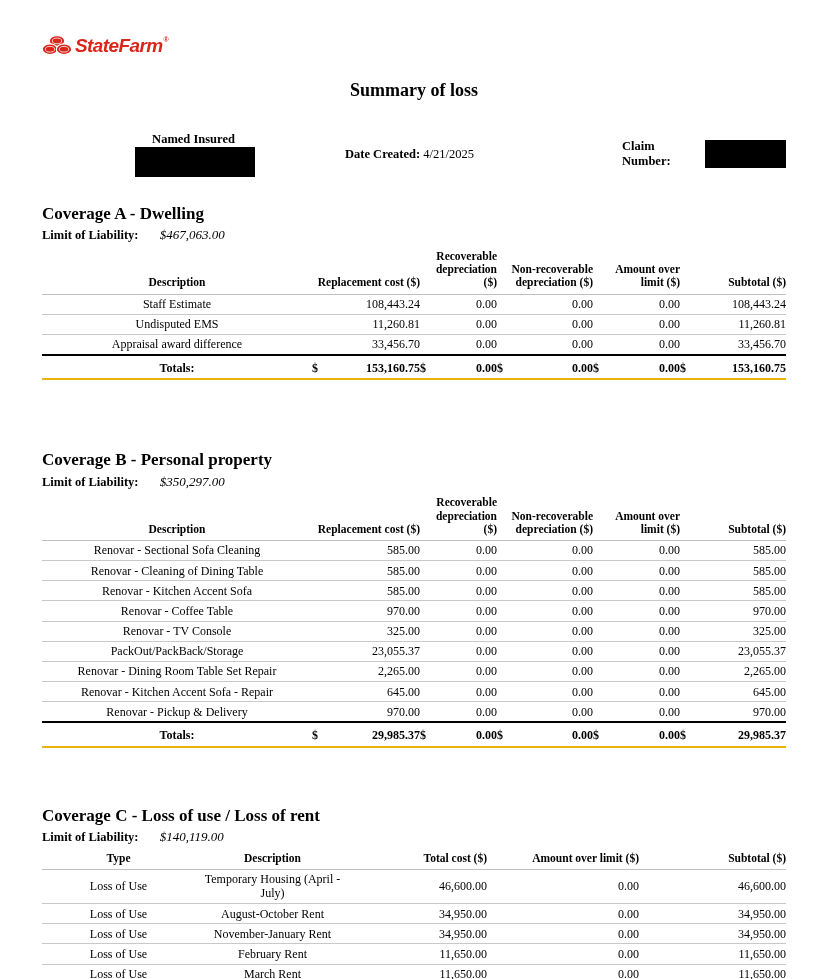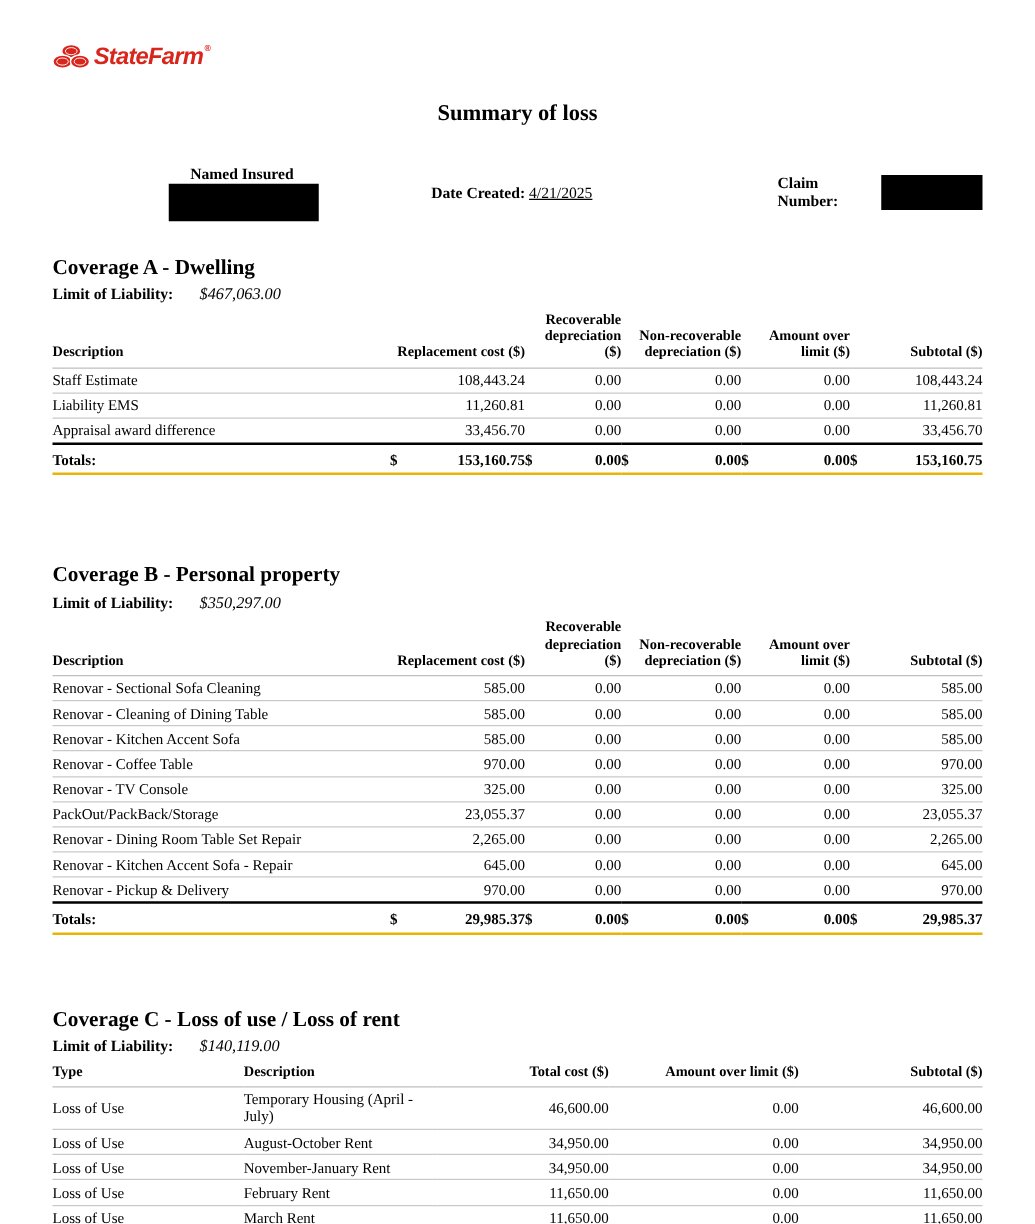--- a/index.html
+++ b/index.html
@@ -40,21 +40,21 @@
     font-size:12.5px;
     height:30px;
   }
   .info-named { width:303px; display:flex; align-items:center;flex-direction:column; }
   .info-date  { width:277px; }
   .info-claim { flex:1; display:flex; align-items:center; }
   .b { font-weight:bold; }
   .redaction { display:inline-block; background:#000; }
   .redaction.named { width:120px; height:30px; margin-left:2px; }
   .redaction.claim { width:84px; height:28px; margin-left:2px; }
-  .info-date .val { font-weight:normal;text-decoration:underline; }
+  .info-date .val { font-weight:normal; }
   
   .sec-a { margin-top:35px; }
   .sec-b { margin-top:70px; }
   .sec-c { margin-top:58px; }
   section h2 { margin:0; font-size:17px; font-weight:bold; line-height:1.2; }
   .limit-row { margin-top:3px; font-size:12.5px; line-height:1.25; }
   .limit-label { font-weight:bold; }
   .limit-value { margin-left:18px; font-size:13px;font-style:italic; }
   
   table.data-table {
@@ -70,21 +70,21 @@
     padding:0 0 4px 0;
     line-height:1.15;
     border-bottom:1px solid #bfbfbf;
   }
   .data-table td {
     padding:2.5px 0;
     line-height:1.18;
     vertical-align:middle;
     border-bottom:1px solid #c9c9c9;
   }
-  .al { text-align:left; }
+  .al { text-align:center; }
   .ar { text-align:right; }
   tr.totals td {
     border-top:2px solid #000;
     border-bottom:2px solid #eab308;
     font-weight:bold;
     padding:4.5px 0 3.5px 0;
   }
   .money { display:flex; justify-content:space-between; align-items:baseline; }
 </style>
 </head>
@@ -150,21 +150,21 @@
           <tbody>
             <tr>
               <td class="al">Staff Estimate</td>
               <td class="ar">108,443.24</td>
               <td class="ar">0.00</td>
               <td class="ar">0.00</td>
               <td class="ar">0.00</td>
               <td class="ar">108,443.24</td>
             </tr>
             <tr>
-              <td class="al">Liability EMS</td>
+              <td class="al">Undisputed EMS</td>
               <td class="ar">11,260.81</td>
               <td class="ar">0.00</td>
               <td class="ar">0.00</td>
               <td class="ar">0.00</td>
               <td class="ar">11,260.81</td>
             </tr>
             <tr>
               <td class="al">Appraisal award difference</td>
               <td class="ar">33,456.70</td>
               <td class="ar">0.00</td>

